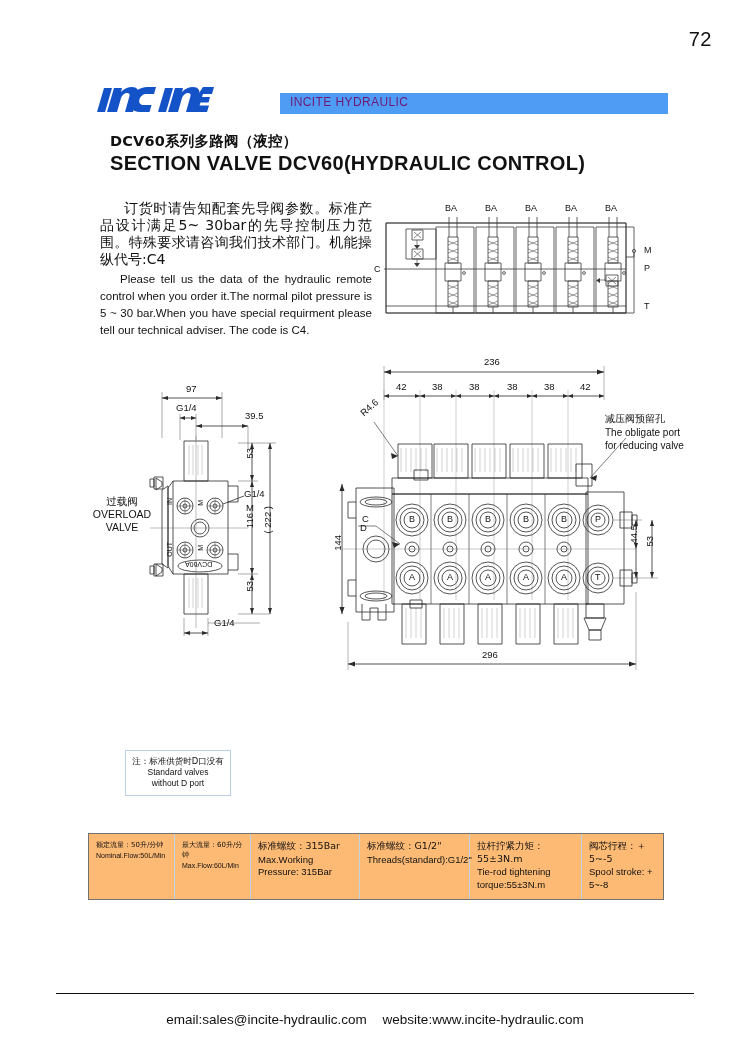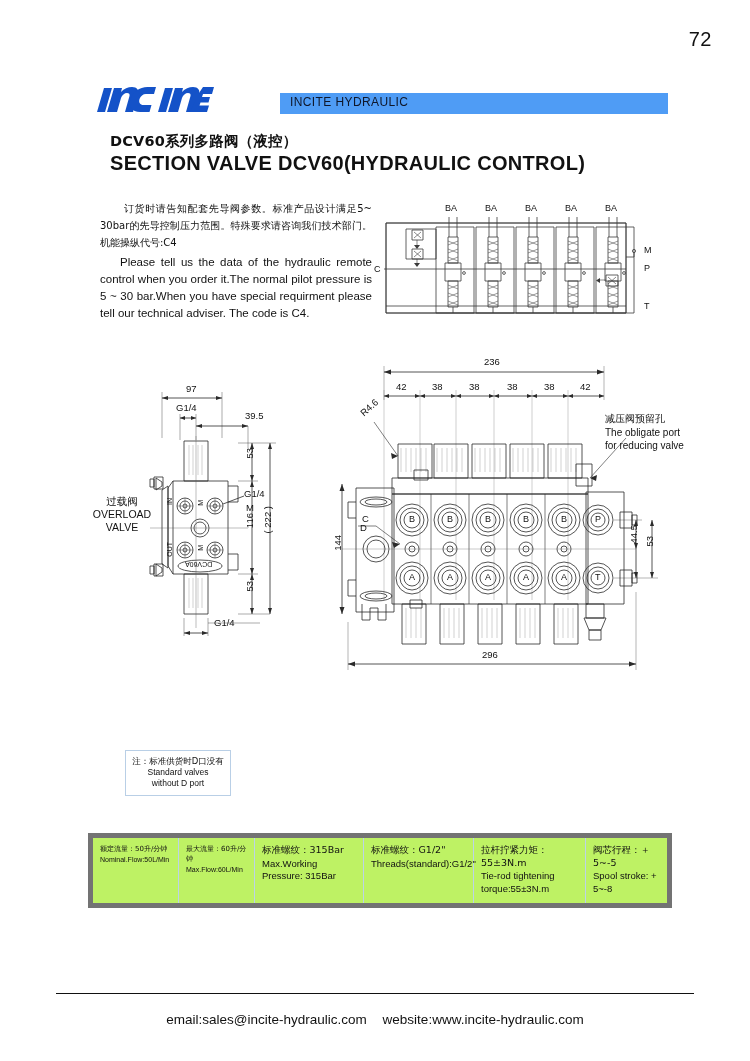--- a/index.html
+++ b/index.html
@@ -20,39 +20,39 @@
   
   #logo{
     left:96px;top:82px;width:118px;height:36px;
   }
   #header-bar{
     left:280px;top:93px;width:388px;height:21px;
     background:#4f9cf5;
   }
   #header-bar-label{
     position:absolute;left:10px;top:2px;
-    font-size:12px;color:#0f172a;letter-spacing:.4px;
+    font-size:12px;color:#701a75;letter-spacing:.4px;
     font-family:"Liberation Sans",sans-serif;
   }
 
   
   #title-cn{
     left:110px;top:132px;font-size:14.5px;font-weight:700;letter-spacing:.2px;
     font-family:"DejaVu Sans","Liberation Sans",sans-serif;
   }
   #title-en{
     left:110px;top:152px;font-size:20px;font-weight:700;letter-spacing:.3px;
   }
 
   
   #intro{
     left:100px;top:200px;width:272px;
   }
   #intro .cn{
-    font-size:10px;line-height:17px;text-align:justify;text-indent:24px;
+    font-size:14px;line-height:17px;text-align:justify;text-indent:24px;
     font-family:"DejaVu Sans","Liberation Sans",sans-serif;
     margin:0 0 3px 0;
   }
   #intro .en{
     font-size:11.5px;line-height:17px;text-align:justify;text-indent:20px;
     margin:0;
   }
 
   
   .dim{font-size:9.5px;font-family:"Liberation Sans",sans-serif;color:#111;}
@@ -81,22 +81,22 @@
     padding:5px 4px 6px 4px;
     text-align:center;font-size:8.5px;line-height:11px;
     font-family:"Liberation Sans",sans-serif;
   }
   #dport-note .cn{font-family:"DejaVu Sans","Liberation Sans",sans-serif;font-size:8.5px;}
 
   
   #spec-table{
     left:88px;top:833px;width:574px;
     display:flex;
-    border:5px solid #737373;
-    background:#bef264;
+    border:1px solid #737373;
+    background:#fdba74;
   }
   #spec-table .cell{
     border-right:1px solid #bcd3e8;
     padding:6px 6px 8px 7px;
     box-sizing:border-box;
     min-height:46px;
   }
   #spec-table .cell:last-child{border-right:none;}
   #spec-table .cn{
     font-family:"DejaVu Sans","Liberation Sans",sans-serif;

